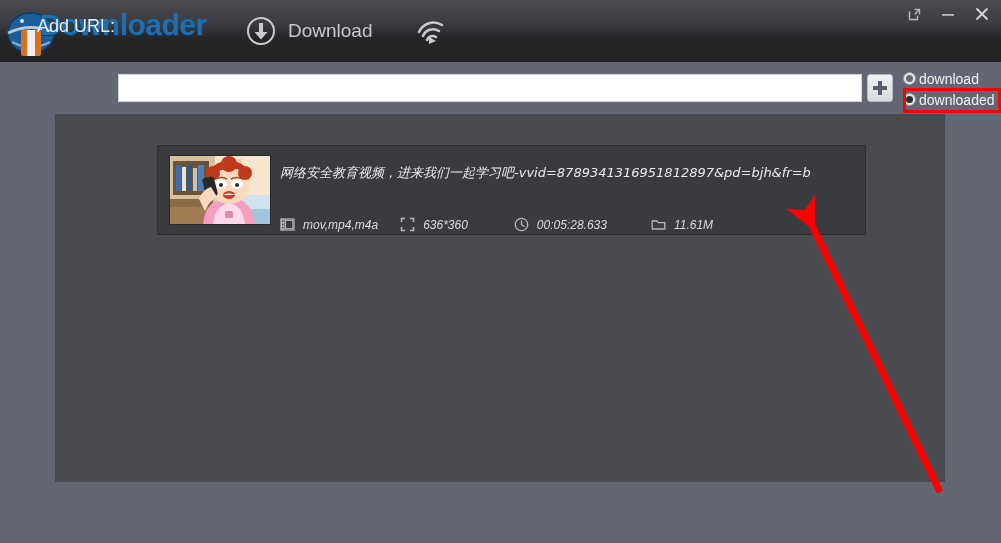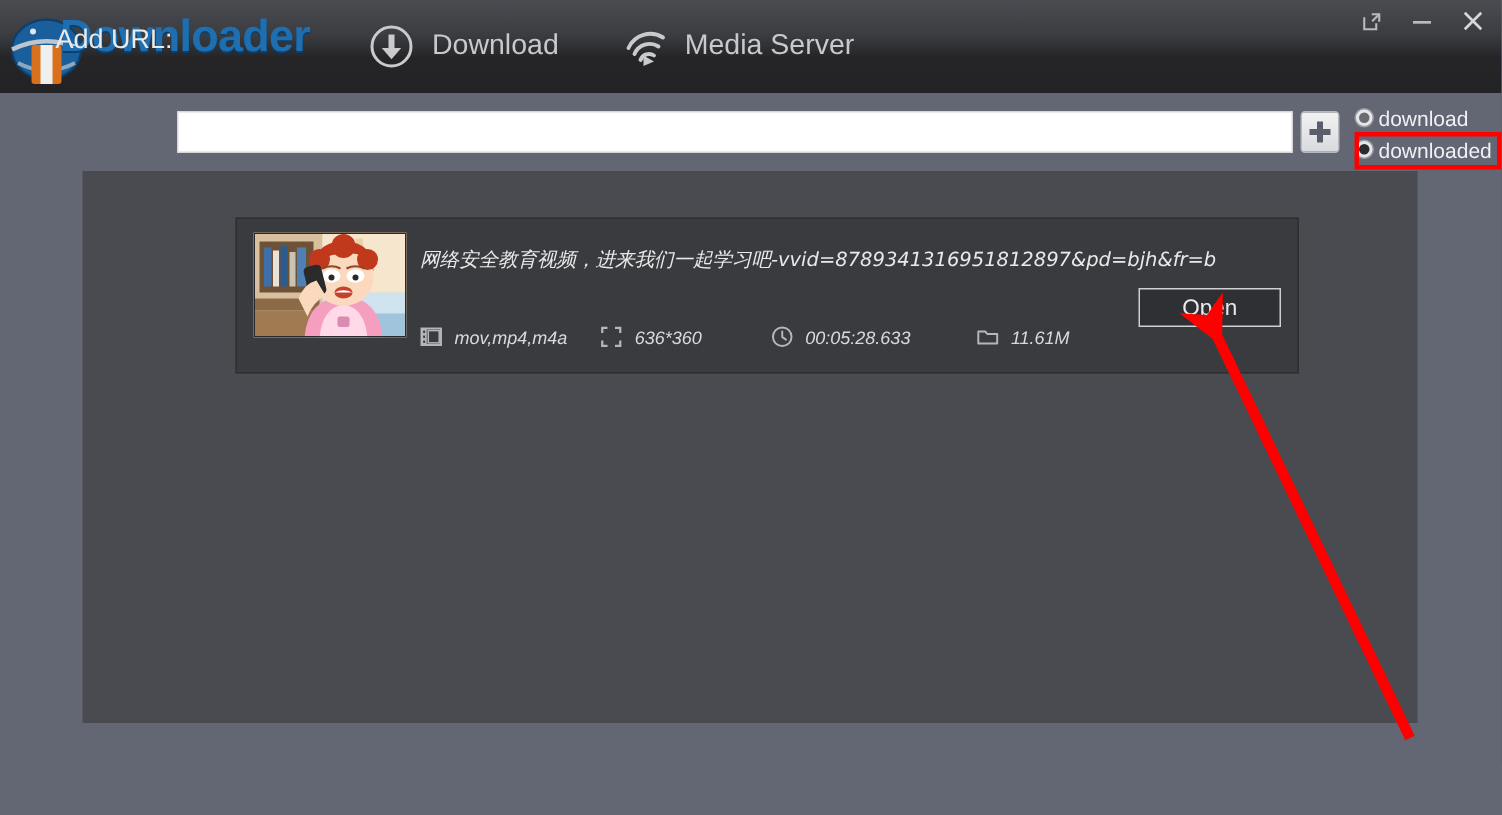--- a/index.html
+++ b/index.html
@@ -158,21 +158,21 @@
   
   .panel {
     position: absolute; left: 55px; top: 114px;
     width: 890px; height: 368px;
     background: #4a4b50;
   }
 
   
   .card {
     position: absolute; left: 157px; top: 145px;
-    width: 709px; height: 104px;
+    width: 709px; height: 90px;
     background: #3a3b3f;
     border: 1px solid #2e2f33;
   }
   .thumb {
     position: absolute; left: 11px; top: 9px;
     width: 102px; height: 70px;
     overflow: hidden;
     background: #b99a73;
   }
   .thumb svg { display: block; }
@@ -257,21 +257,20 @@
       </div>
       <div class="nav-item">
         <span class="nav-icon">
           <svg class="nav-icon" viewBox="0 0 30 30">
             <path d="M4 16 A16 16 0 0 1 27 9" fill="none" stroke="#c9cacc" stroke-width="2.6" stroke-linecap="round"></path>
             <path d="M8 20 A11 11 0 0 1 24 15" fill="none" stroke="#c9cacc" stroke-width="2.6" stroke-linecap="round"></path>
             <path d="M12 24 A6 6 0 0 1 21 21" fill="none" stroke="#c9cacc" stroke-width="2.6" stroke-linecap="round"></path>
             <path d="M14 21 L21 25 L14 28 Z" fill="#c9cacc"></path>
           </svg>
         </span>
-        <span class="nav-label">Media Server</span>
       </div>
     </div>
 
     <div class="wincontrols">
       <div class="wc">
         <svg width="13" height="13" viewBox="0 0 13 13">
           <path d="M1.5 3.5 V11.5 H9.5 V7.5" fill="none" stroke="#b9babd" stroke-width="1.4"></path>
           <path d="M6.5 1.5 H11.5 V6.5" fill="none" stroke="#b9babd" stroke-width="1.4"></path>
           <path d="M11.5 1.5 L6.8 6.2" stroke="#b9babd" stroke-width="1.4"></path>
         </svg>
@@ -401,21 +400,20 @@
         <span class="meta-icon">
           <svg class="meta-icon" viewBox="0 0 15 15">
             <path d="M1.2 12 V4 H5.8 L7.2 5.6 H13.8 V12 Z" fill="none" stroke="#b6b7ba" stroke-width="1.3" stroke-linejoin="round"></path>
           </svg>
         </span>
         <span class="meta-text">11.61M</span>
       </div>
 
     </div>
 
-    <div class="open-btn">Open</div>
   </div>
 
   <svg class="arrow-layer" viewBox="0 0 1001 543">
     <defs>
       <marker id="arrowhead" markerWidth="5" markerHeight="5" refX="2.2" refY="2.5" orient="auto" markerUnits="strokeWidth">
         <path d="M4.6 0.2 L0 2.5 L4.6 4.8 L3.3 2.5 Z" fill="#ff0000"></path>
       </marker>
     </defs>
     <line x1="940" y1="492" x2="808" y2="217" stroke="#ff0000" stroke-width="7" marker-end="url(#arrowhead)"></line>
   </svg>

